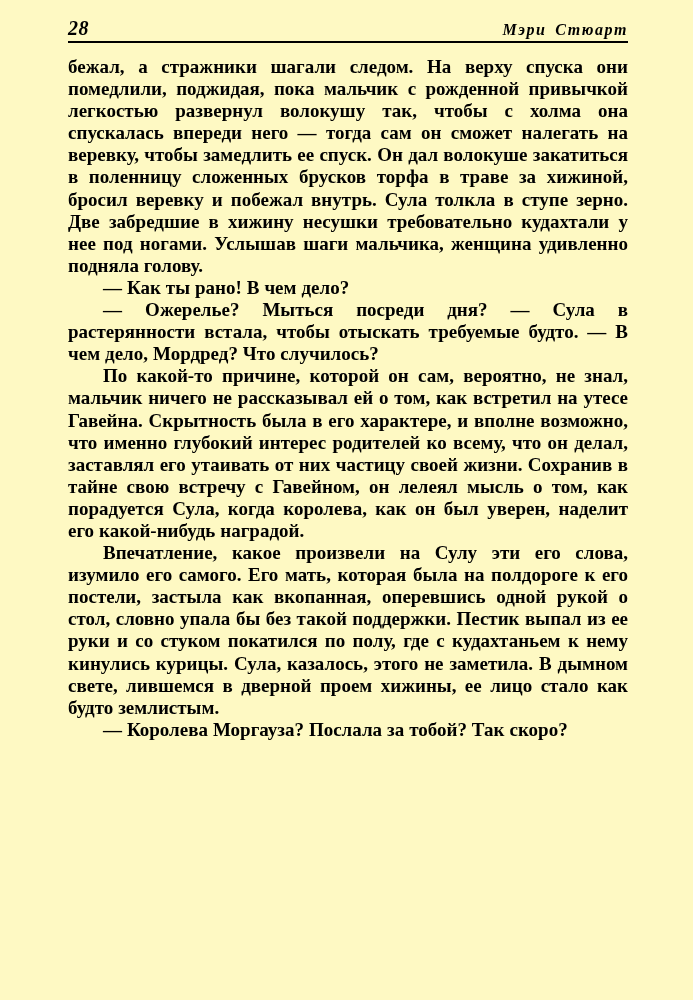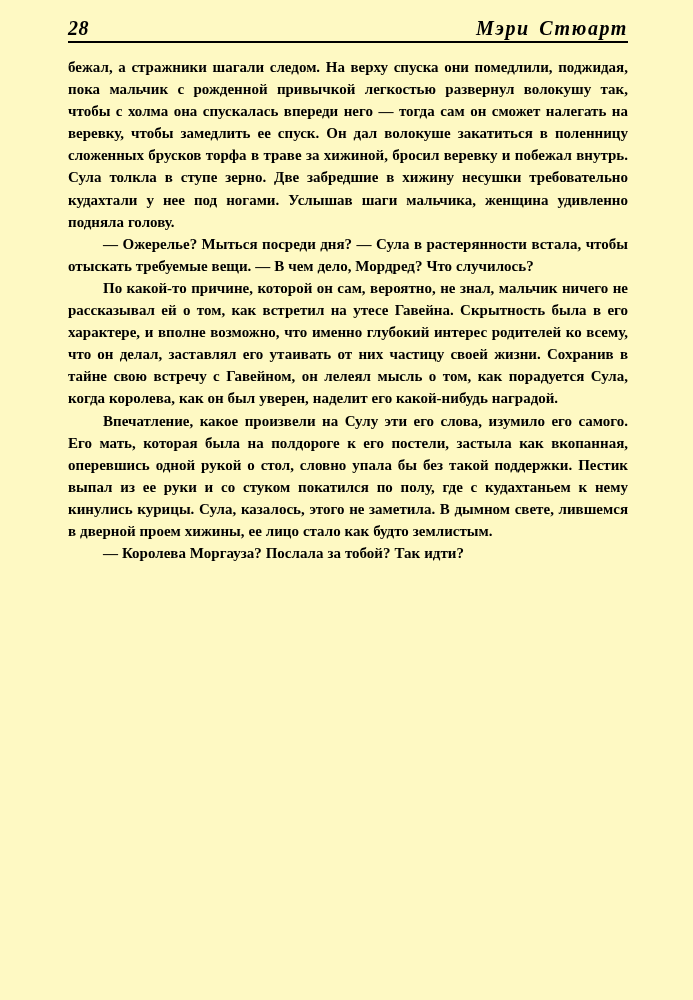--- a/index.html
+++ b/index.html
@@ -38,38 +38,38 @@
 
   .folio {
     font-size: 20px;
     font-weight: bold;
     font-style: italic;
     line-height: 1;
     letter-spacing: 0.4px;
   }
 
   .running-title {
-    font-size: 20px;
+    font-size: 16px;
     font-weight: bold;
     font-style: italic;
     line-height: 1;
     letter-spacing: 1.6px;
     word-spacing: 3px;
   }
 
   .body-text {
     position: absolute;
     left: 68px;
     top: 56px;
     width: 560px;
   }
 
   .para {
     margin: 0;
-    font-size: 15px;
+    font-size: 19px;
     font-weight: bold;
     line-height: 22.1px;
     text-align: justify;
     text-justify: inter-word;
     text-indent: 0;
     word-spacing: 0.2px;
     hyphens: manual;
     -webkit-hyphens: manual;
   }
 
@@ -86,19 +86,20 @@
 
 <div class="page">
 
   <div class="page-header">
     <span class="folio">28</span>
     <span class="running-title">Мэри Стюарт</span>
   </div>
 
   <div class="body-text">
       <p class="para flush">бежал, а стражники шагали следом. На верху спуска они помедлили, поджидая, пока мальчик с рожденной привычкой легкостью развернул волокушу так, чтобы с холма она спускалась впереди него — тогда сам он сможет налегать на веревку, чтобы замедлить ее спуск. Он дал волокуше закатиться в поленницу сложенных брусков торфа в траве за хижиной, бросил веревку и побежал внутрь. Сула толкла в ступе зерно. Две забредшие в хижину несушки требовательно кудахтали у нее под ногами. Услышав шаги мальчика, женщина удивленно подняла голову.</p>
-      <p class="para indent">— Ожерелье? Мыться посреди дня? — Сула в растерянности встала, чтобы отыскать требуемые вещи. — В чем дело, Мордред? Что случилось?</p>
+      <p class="para indent">— Как ты рано! В чем дело?</p>
+      <p class="para indent">— Ожерелье? Мыться посреди дня? — Сула в растерянности встала, чтобы отыскать требуемые будто. — В чем дело, Мордред? Что случилось?</p>
       <p class="para indent">По какой-то причине, которой он сам, вероятно, не знал, мальчик ничего не рассказывал ей о том, как встретил на утесе Гавейна. Скрытность была в его характере, и вполне возможно, что именно глубокий интерес родителей ко всему, что он делал, заставлял его утаивать от них частицу своей жизни. Сохранив в тайне свою встречу с Гавейном, он лелеял мысль о том, как порадуется Сула, когда королева, как он был уверен, наделит его какой-нибудь наградой.</p>
       <p class="para indent">Впечатление, какое произвели на Сулу эти его слова, изумило его самого. Его мать, которая была на полдороге к его постели, застыла как вкопанная, оперевшись одной рукой о стол, словно упала бы без такой поддержки. Пестик выпал из ее руки и со стуком покатился по полу, где с кудахтаньем к нему кинулись курицы. Сула, казалось, этого не заметила. В дымном свете, лившемся в дверной проем хижины, ее лицо стало как будто землистым.</p>
-      <p class="para indent">— Королева Моргауза? Послала за тобой? Так идти?</p>
+      <p class="para indent">— Королева Моргауза? Послала за тобой? Так скоро?</p>
     </div>
 
 </div>
 
 </body></html>

